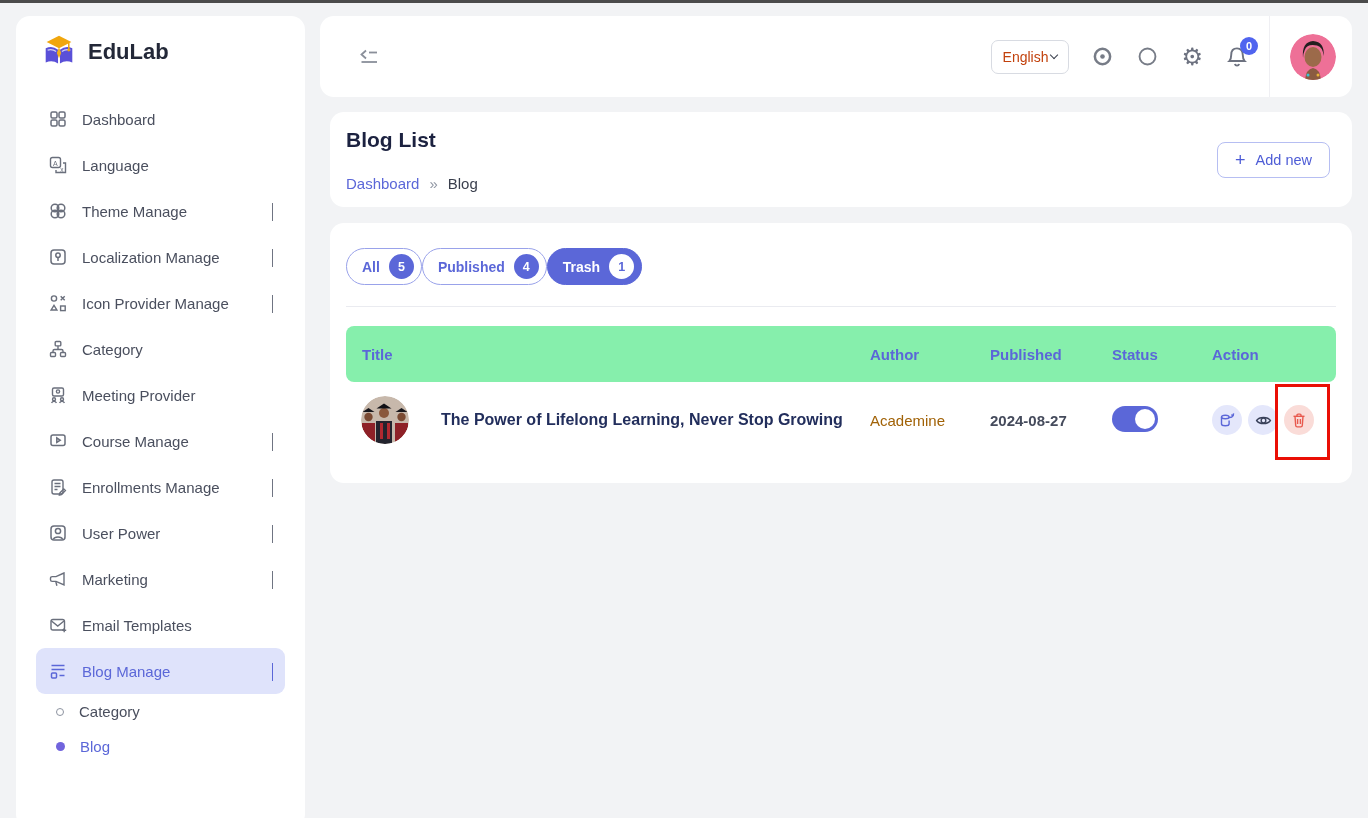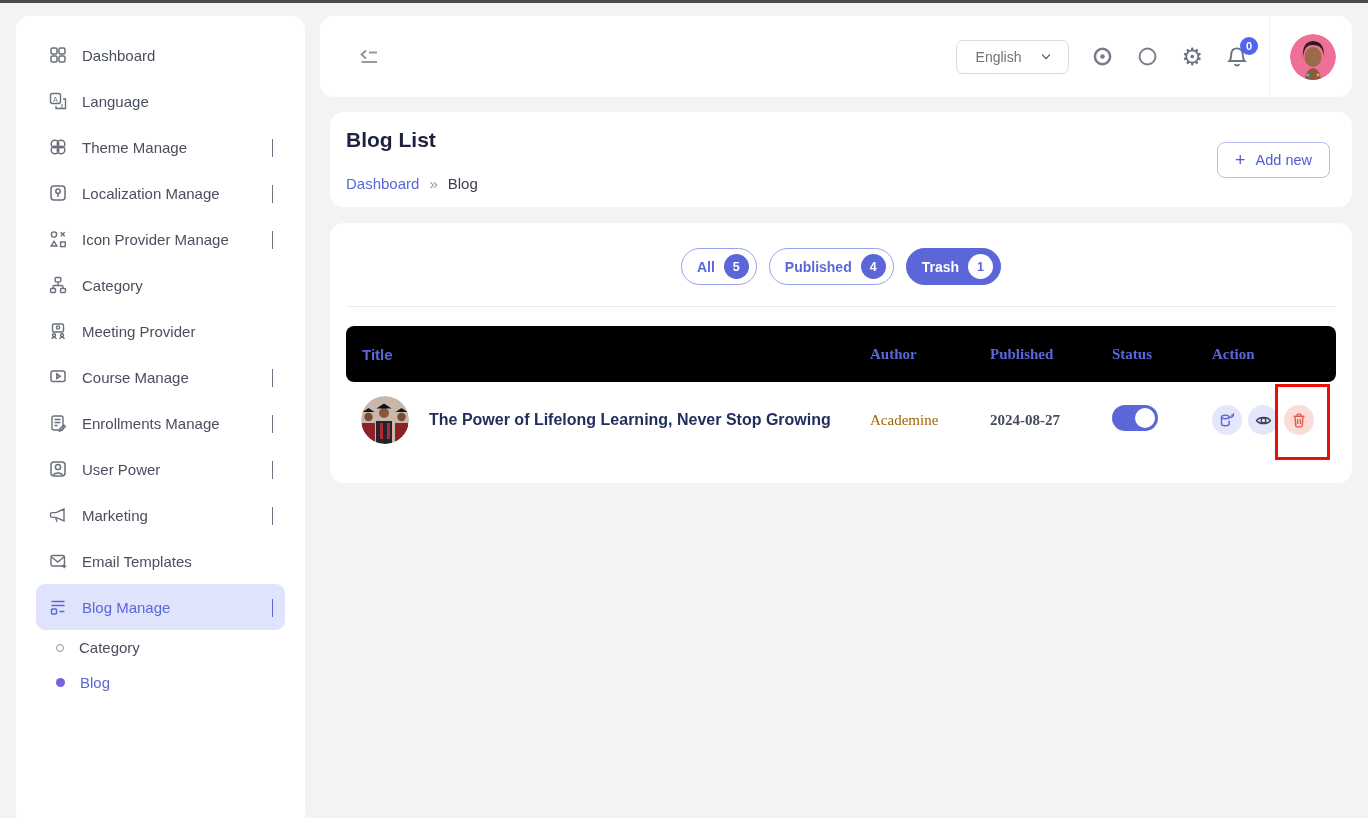--- a/index.html
+++ b/index.html
@@ -30,22 +30,22 @@
     font-size:15px; color:#4a4f5e; cursor:pointer; }
   .bullet-hollow { width:8px; height:8px; border-radius:50%; border:1.5px solid #8d93a0; background:#fff; }
   .bullet-filled { width:9px; height:9px; border-radius:50%; background:#7164dd; }
   .submenu-item.active { color:#5b67d8; }
 
   
   .topbar { left:320px; top:16px; width:1032px; height:81px; display:flex; align-items:center;
     padding:0 16px 0 38px; }
   .collapse-btn { display:flex; cursor:pointer; color:#8a8f9a; }
   .topbar-right { margin-left:auto; display:flex; align-items:center; gap:22px; }
-  .lang-select { display:flex; align-items:center; gap:22px; border:1px solid #d8dbe2; border-radius:7px;
-    padding:8px 19px; font-size:14px; color:#737373; background:#fff; cursor:pointer; }
+  .lang-select { display:flex; align-items:center; gap:3px; border:1px solid #d8dbe2; border-radius:7px;
+    padding:8px 11px; font-size:14px; color:#c2410c; background:#fff; cursor:pointer; }
   .sel-chev { width:6px; height:6px; border-right:1.6px solid #3a3f4d; border-bottom:1.6px solid #3a3f4d;
     transform:rotate(45deg); margin-top:-3px; }
   .icon-btn { color:#6d7280; display:flex; cursor:pointer; position:relative; align-items:center; }
   .gear-glyph { font-size:24px; line-height:1; }
   .bell-badge { position:absolute; top:-8px; right:-9px; min-width:18px; height:18px; padding:0 4px;
     border-radius:9px; background:#5064ef; color:#fff; font-size:11px; font-weight:bold;
     display:flex; align-items:center; justify-content:center; }
   .tb-divider { width:1px; height:81px; background:#efeff3; margin:0 -2px; }
   .avatar { width:46px; height:46px; border-radius:50%; overflow:hidden; flex:none; cursor:pointer; }
 
@@ -56,36 +56,36 @@
   .breadcrumb { display:flex; gap:10px; font-size:15px; align-items:center; }
   .bc-home { color:#5b67d8; cursor:pointer; }
   .bc-sep { color:#9298a5; }
   .bc-cur { color:#3a3f4d; }
   .add-btn { display:flex; align-items:center; gap:10px; border:1px solid #b6bef2; border-radius:8px;
     height:36px; padding:0 17px; color:#4d5cd6; font-size:14.5px; background:#fff; cursor:pointer; }
   .add-plus { font-size:18px; line-height:1; }
 
   
   .content-card { left:330px; top:223px; width:1022px; height:260px; padding:14px 16px; }
-  .pills { display:flex; gap:12px; margin-top:11px;justify-content:center; }
+  .pills { display:flex; margin-top:11px; }
   .pill { display:flex; align-items:center; gap:9px; height:37px; border-radius:19px;
     border:1px solid #99a2ea; padding:0 7px 0 15px; font-size:14px; font-weight:bold;
     color:#5b67d8; background:#fff; cursor:pointer; }
   .pill-badge { width:25px; height:25px; border-radius:50%; background:#5b67d8; color:#fff;
     font-size:12.5px; font-weight:bold; display:flex; align-items:center; justify-content:center; }
   .pill.active { background:#5b67d8; border-color:#5b67d8; color:#fff; }
   .pill.active .pill-badge { background:#fff; color:#5b67d8; }
   .content-divider { height:1px; background:#eaebf0; margin-top:21px; }
   .grid { display:grid; grid-template-columns:1fr 120px 122px 100px 130px; align-items:center; }
-  .thead { margin-top:19px; background:#000000; border-radius:8px; height:56px;
+  .thead { margin-top:19px; background:#86efac; border-radius:8px; height:56px;
     font-size:15px; font-weight:bold; color:#5b67d8; }
-  .cell-pad { padding-left:6px;font-family:Liberation Serif, serif; }
+  .cell-pad { padding-left:6px; }
   .thead .cell-title { padding-left:16px; }
   .trow { height:76px; font-size:15px; }
-  .cell-title-row { display:flex; align-items:center; gap:20px; padding-left:15px; }
+  .cell-title-row { display:flex; align-items:center; gap:32px; padding-left:15px; }
   .thumb { width:48px; height:48px; border-radius:50%; overflow:hidden; flex:none; }
   .row-title { font-size:16px; font-weight:bold; color:#222e5c; }
   .author { color:#a16207; }
   .pubdate { font-weight:bold; color:#454b5c; }
   .toggle { width:46px; height:26px; border-radius:13px; background:#5b67d8; position:relative; cursor:pointer; }
   .toggle::after { content:""; position:absolute; right:3px; top:3px; width:20px; height:20px;
     border-radius:50%; background:#fff; }
   .actions { display:flex; gap:6px; align-items:center; padding-left:6px; }
   .action-btn { width:30px; height:30px; border-radius:50%; display:flex; align-items:center;
     justify-content:center; cursor:pointer; flex:none; }
@@ -94,20 +94,35 @@
   .delete-wrap { position:relative; display:flex; }
   .annotation-box { position:absolute; left:-9px; top:-21px; width:55px; height:76px;
     border:3px solid #ea0f05; pointer-events:none; z-index:5; }
 </style>
 </head>
 <body>
 
 <div class="top-strip"></div>
 
 <div class="card sidebar">
+  <div class="logo-row">
+    <span style="display:flex;">
+      <svg width="38" height="38" viewBox="0 0 40 40">
+        <path d="M6 16 Q13 13 19 17.5 L19 32 Q13 28 6 31 Z" fill="#5a50d8"></path>
+        <path d="M34 16 Q27 13 21 17.5 L21 32 Q27 28 34 31 Z" fill="#5a50d8"></path>
+        <path d="M8 18 Q13 16.5 17 19.5" stroke="#cfd0f5" stroke-width="1.2" fill="none"></path>
+        <path d="M32 18 Q27 16.5 23 19.5" stroke="#cfd0f5" stroke-width="1.2" fill="none"></path>
+        <polygon points="20,3 33,9.5 20,16 7,9.5" fill="#f0a60d"></polygon>
+        <rect x="29.5" y="10.5" width="1.6" height="6.5" fill="#f0a60d"></rect>
+        <circle cx="30.3" cy="18" r="1.5" fill="#f0a60d"></circle>
+        <polygon points="20,15 22.3,21 20,26.5 17.7,21" fill="#f2b018"></polygon>
+      </svg>
+    </span>
+    <span class="logo-text">EduLab</span>
+  </div>
 
   <div class="menu">
     <div class="menu-item">
       <span class="micon">
         <svg width="20" height="20" viewBox="0 0 20 20" fill="none" stroke="currentColor" stroke-width="1.5">
             <rect x="3" y="3" width="6" height="6" rx="1.5"></rect>
             <rect x="11" y="3" width="6" height="6" rx="1.5"></rect>
             <rect x="3" y="11" width="6" height="6" rx="1.5"></rect>
             <rect x="11" y="11" width="6" height="6" rx="1.5"></rect>
           </svg>

